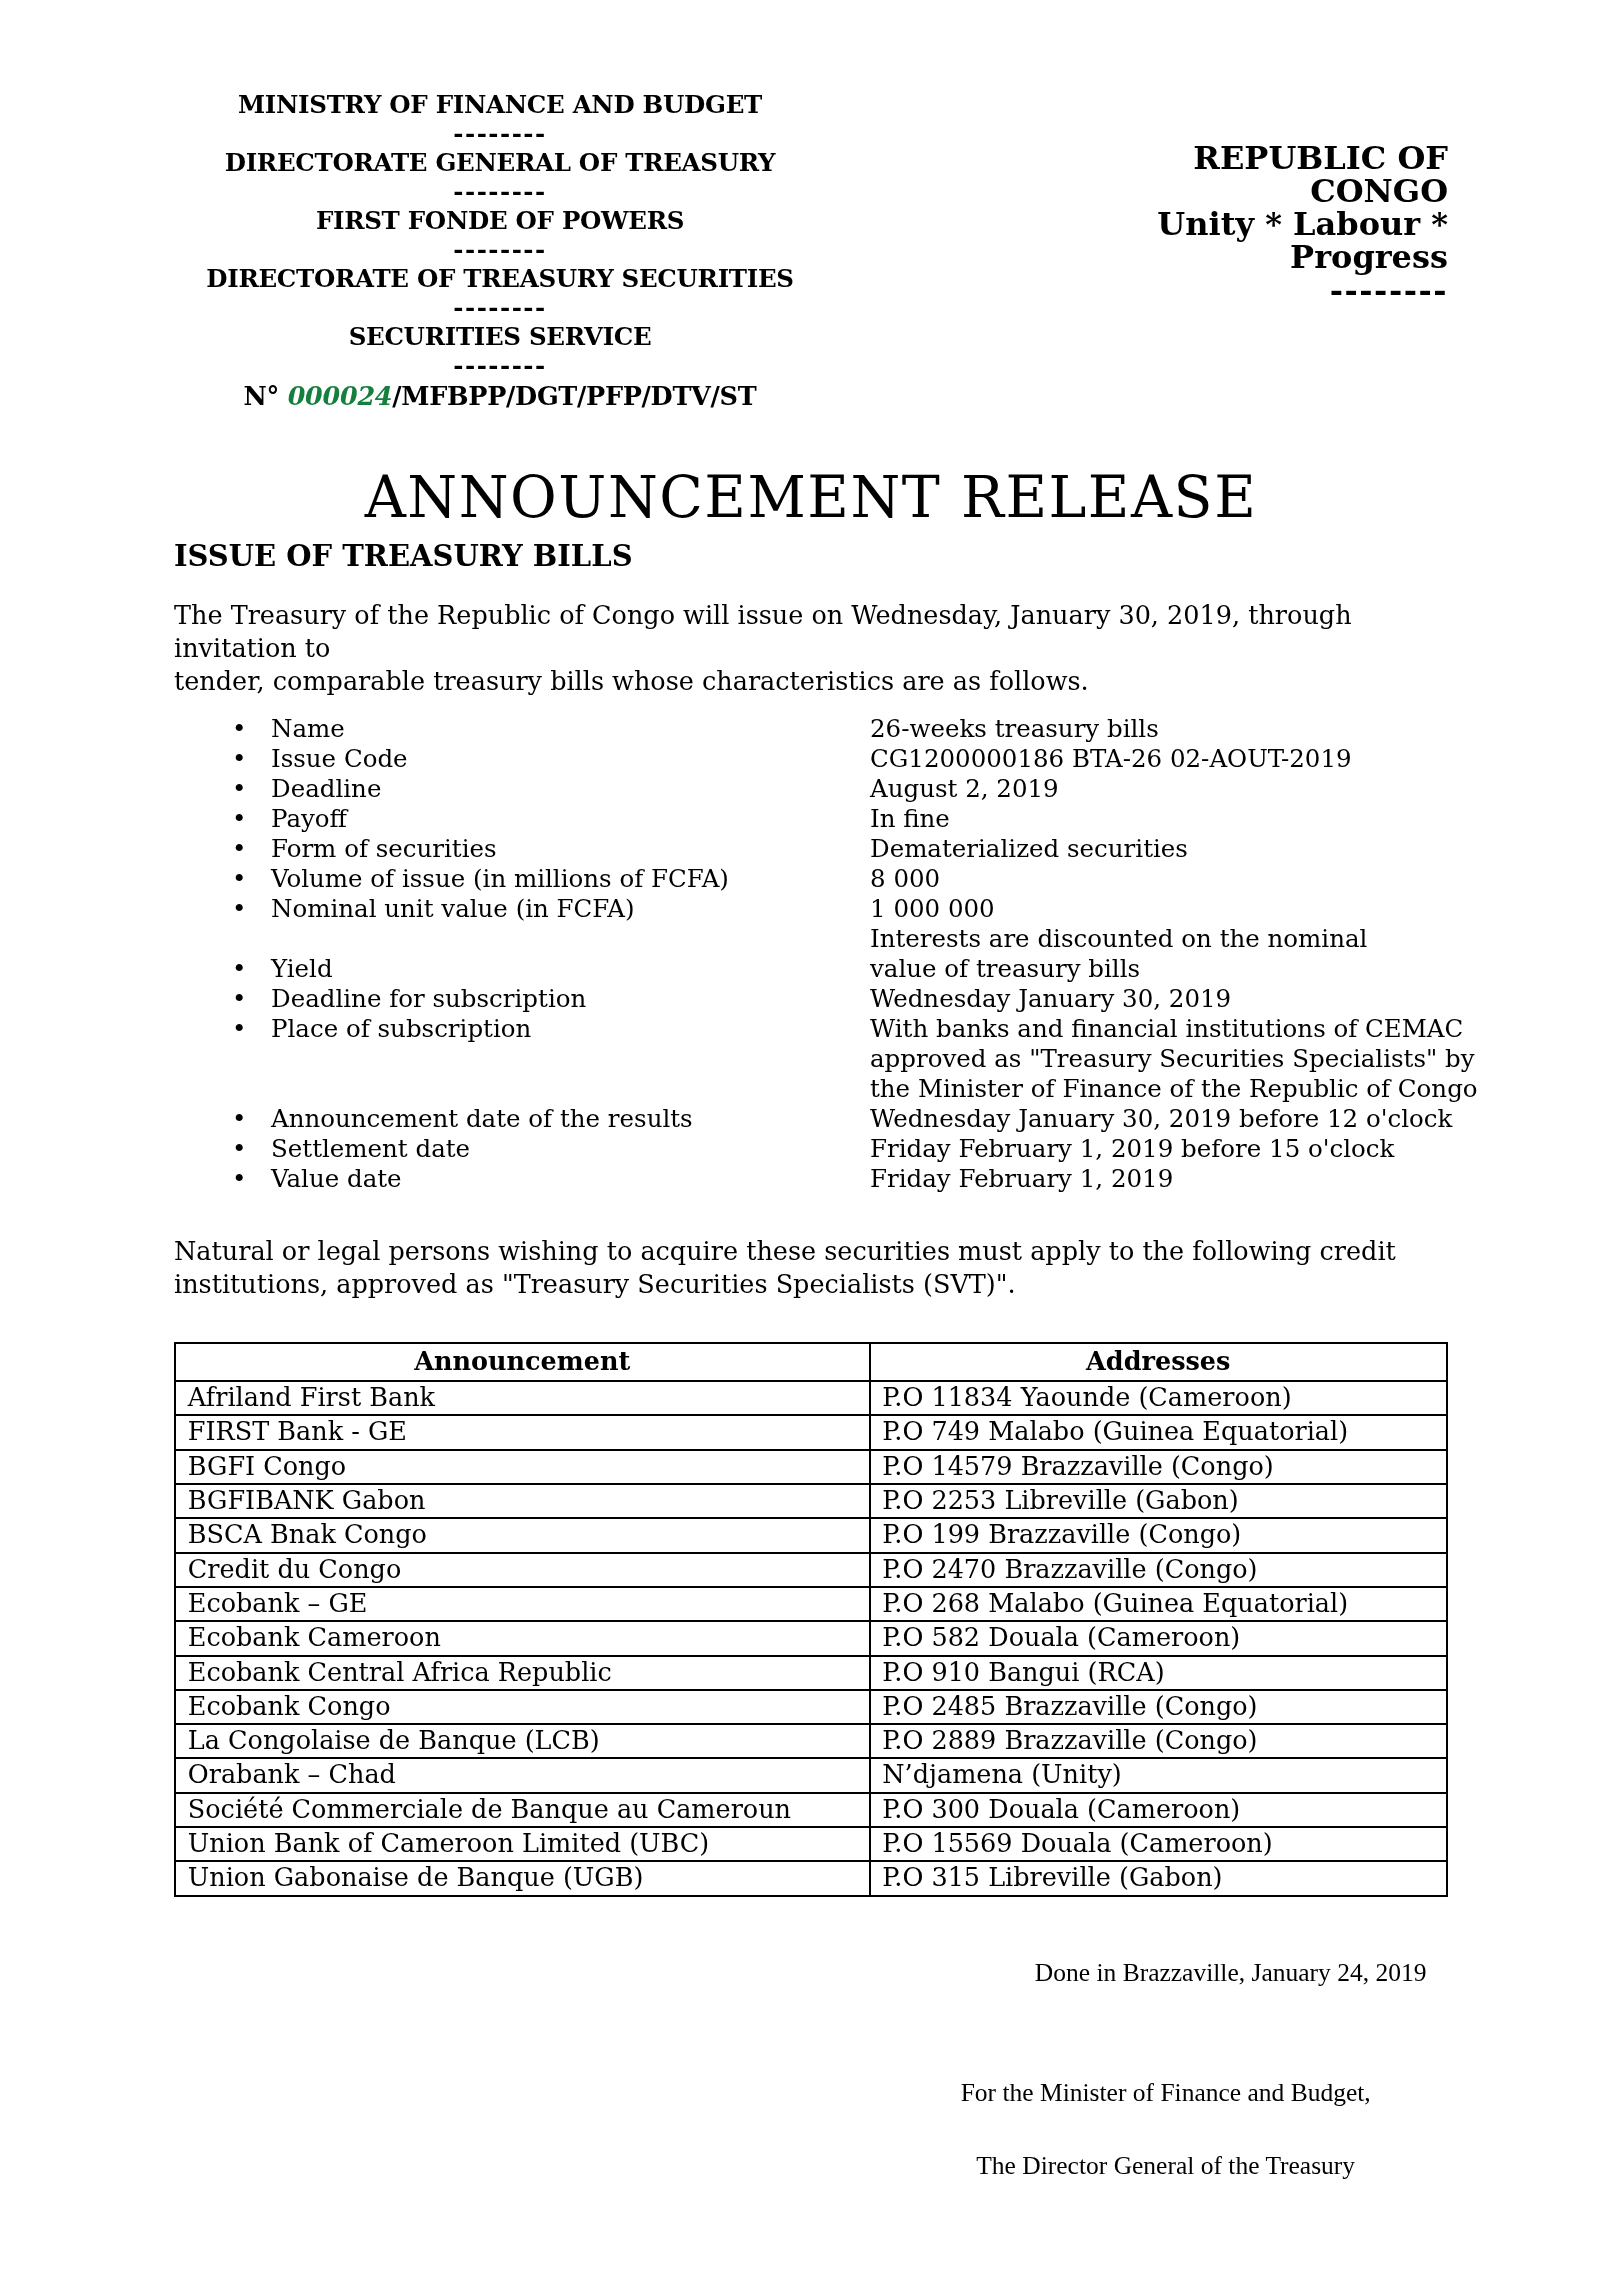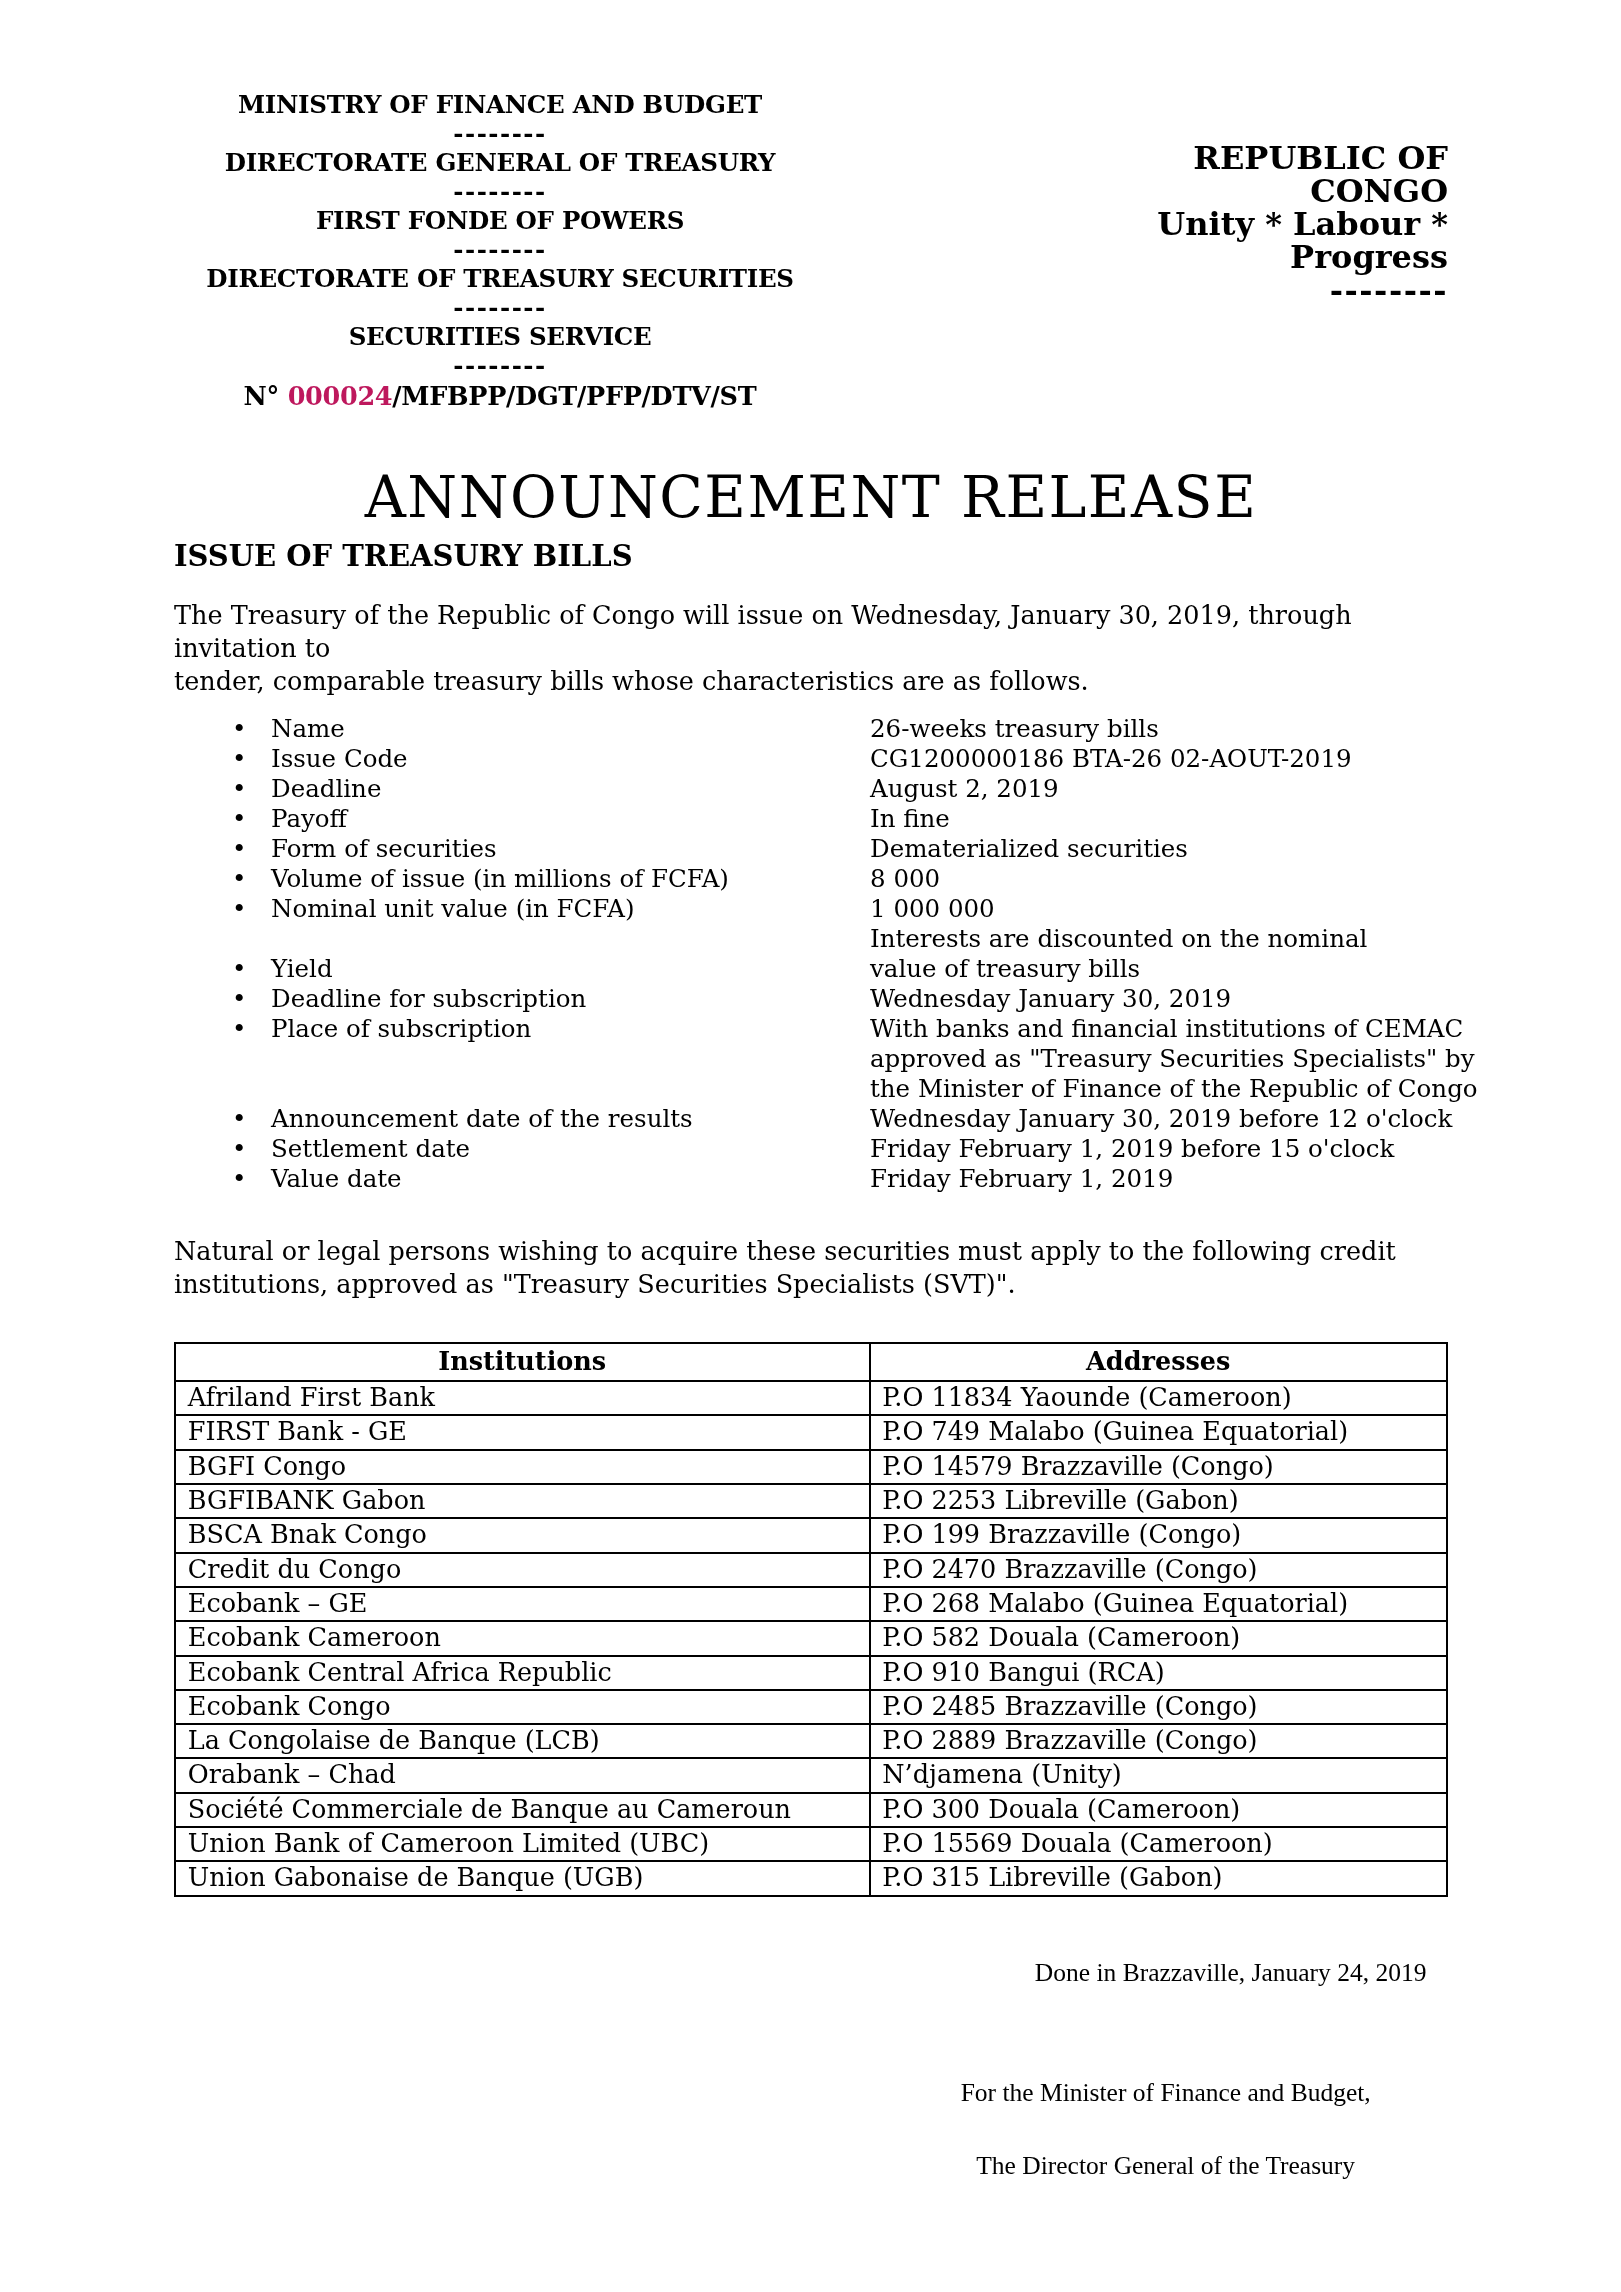--- a/index.html
+++ b/index.html
@@ -28,21 +28,21 @@
     width: 402px;
     text-align: right;
     font-weight: bold;
     font-size: 32px;
     line-height: 33px;
     padding-top: 3.9px;
     margin-top: 48px;
   }
   .dashes { font-weight: bold; letter-spacing: 1.5px; }
   .ref-line { font-size: 25.5px; margin-top: 2px; white-space: pre; }
-  .ref-red { color: #be185d; }
+  .ref-red { color: #15803d; font-style: italic; }
 
   
   .doc-title {
     margin-top: 55px;
     text-align: center;
     font-size: 57px;
     font-weight: normal;
     letter-spacing: 1.5px;
     line-height: 63px;
   }
@@ -247,21 +247,21 @@
     <div class="para2">Natural or legal persons wishing to acquire these securities must apply to the following credit
 institutions, approved as "Treasury Securities Specialists (SVT)".</div>
 
     <table class="inst-table">
       <colgroup>
           <col class="col-inst">
           <col class="col-addr">
         </colgroup>
       <thead>
         <tr>
-          <th>Institutions</th>
+          <th>Announcement</th>
           <th>Addresses</th>
         </tr>
       </thead>
       <tbody>
         <tr>
             <td>Afriland First Bank</td>
             <td>P.O 11834 Yaounde (Cameroon)</td>
           </tr>
         <tr>
             <td>FIRST Bank - GE</td>

